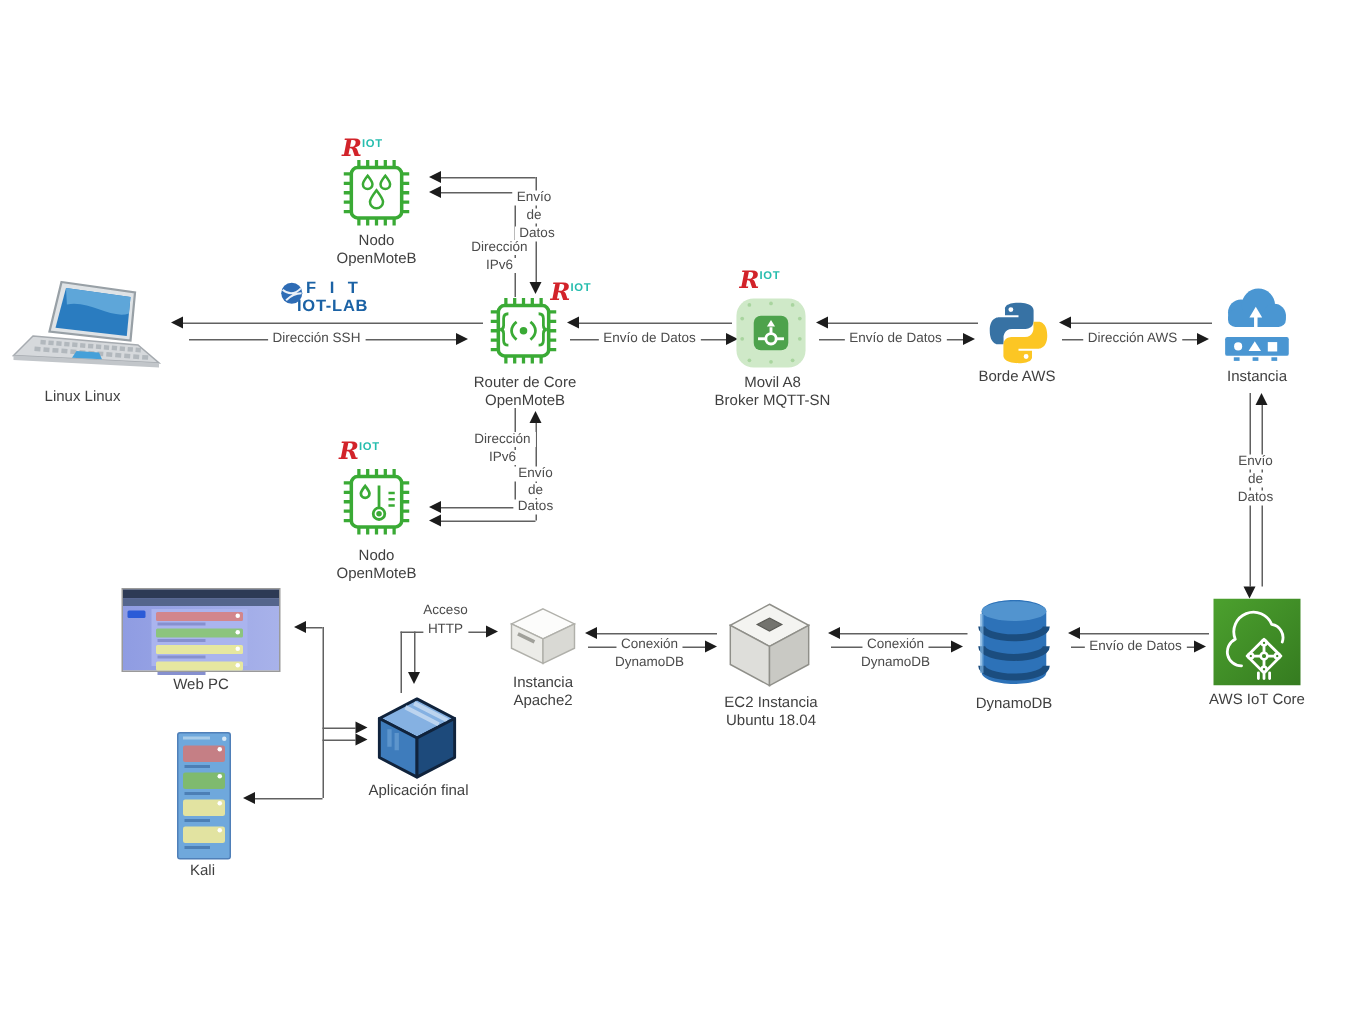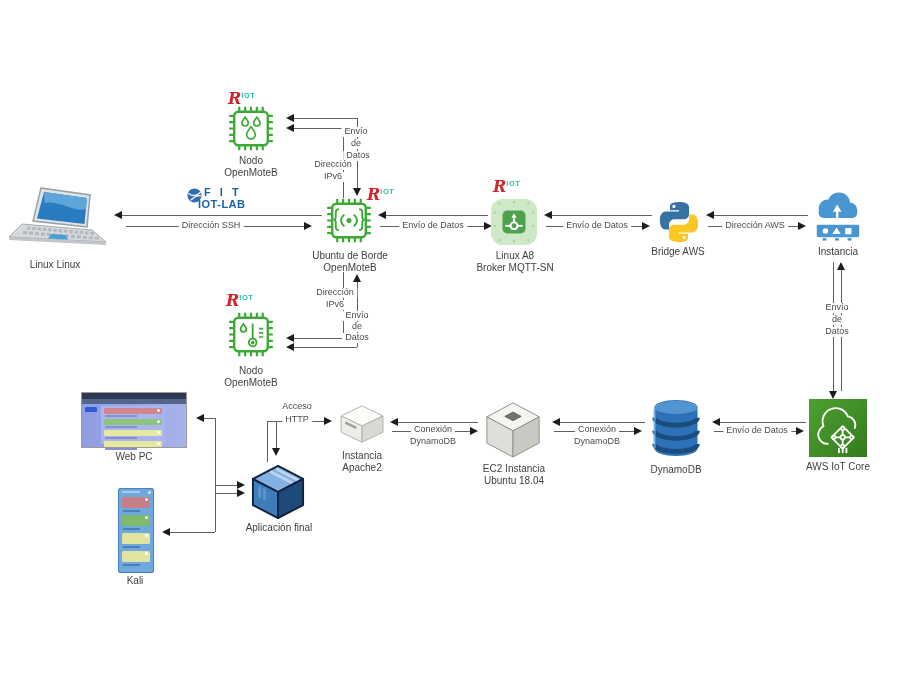--- a/index.html
+++ b/index.html
@@ -353,27 +353,27 @@
     <div class="ml"></div>
     <div class="mc" style="background:#e2e3a1">
         <i></i>
       </div>
     <div class="ml"></div>
   </div>
 
   <div class="nlbl" style="left:55px;top:259px">Linux Linux</div>
   <div class="nlbl" style="left:251px;top:155px">Nodo</div>
   <div class="nlbl" style="left:251px;top:167px">OpenMoteB</div>
-  <div class="nlbl" style="left:350px;top:250px">Ubuntu de Borde</div>
+  <div class="nlbl" style="left:350px;top:250px">Router de Core</div>
   <div class="nlbl" style="left:350px;top:262px">OpenMoteB</div>
   <div class="nlbl" style="left:251px;top:365px">Nodo</div>
   <div class="nlbl" style="left:251px;top:377px">OpenMoteB</div>
-  <div class="nlbl" style="left:515px;top:250px">Linux A8</div>
+  <div class="nlbl" style="left:515px;top:250px">Movil A8</div>
   <div class="nlbl" style="left:515px;top:262px">Broker MQTT-SN</div>
-  <div class="nlbl" style="left:678px;top:246px">Bridge AWS</div>
+  <div class="nlbl" style="left:678px;top:246px">Borde AWS</div>
   <div class="nlbl" style="left:838px;top:246px">Instancia</div>
   <div class="nlbl" style="left:838px;top:461px">AWS IoT Core</div>
   <div class="nlbl" style="left:676px;top:464px">DynamoDB</div>
   <div class="nlbl" style="left:514px;top:463px">EC2 Instancia</div>
   <div class="nlbl" style="left:514px;top:475px">Ubuntu 18.04</div>
   <div class="nlbl" style="left:362px;top:450px">Instancia</div>
   <div class="nlbl" style="left:362px;top:462px">Apache2</div>
   <div class="nlbl" style="left:279px;top:522px">Aplicación final</div>
   <div class="nlbl" style="left:134px;top:451px">Web PC</div>
   <div class="nlbl" style="left:135px;top:575px">Kali</div>

